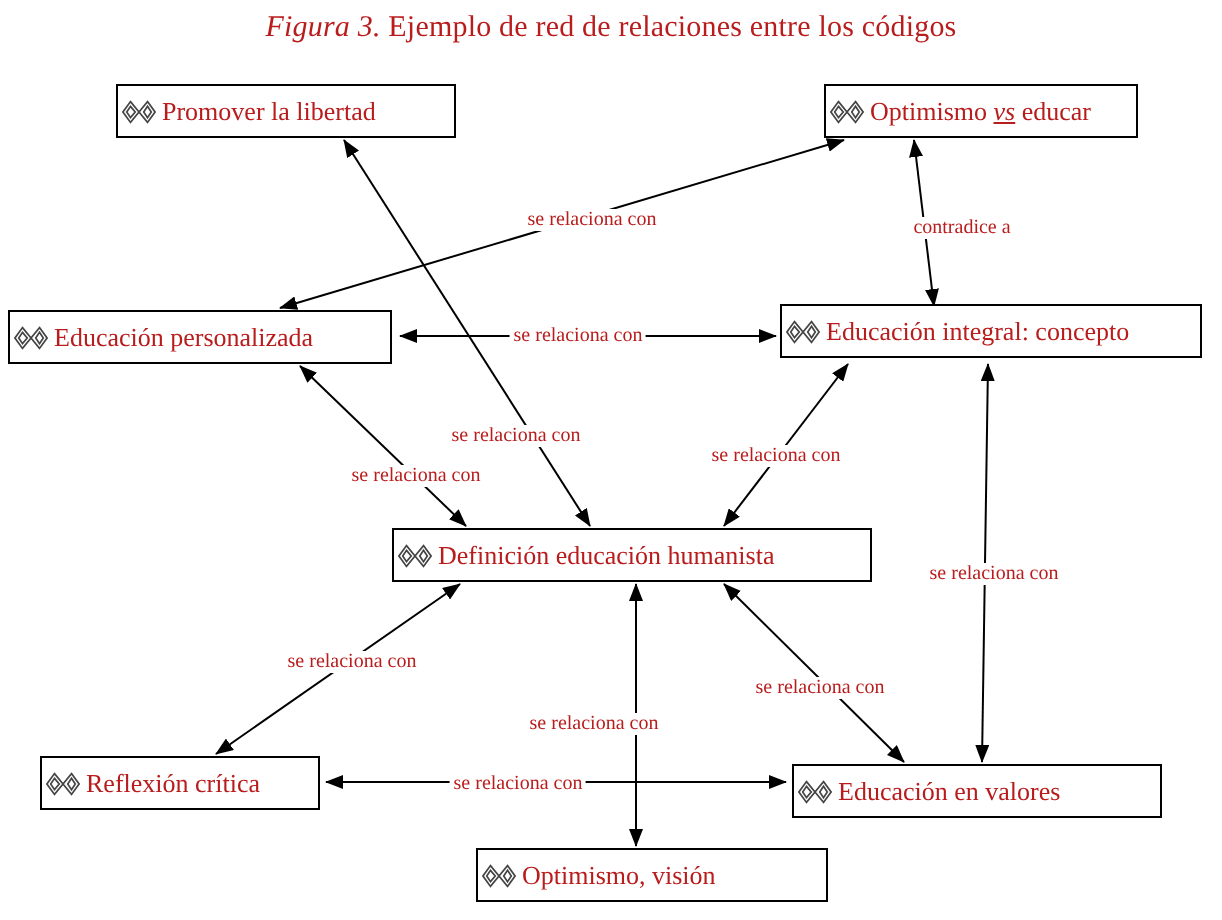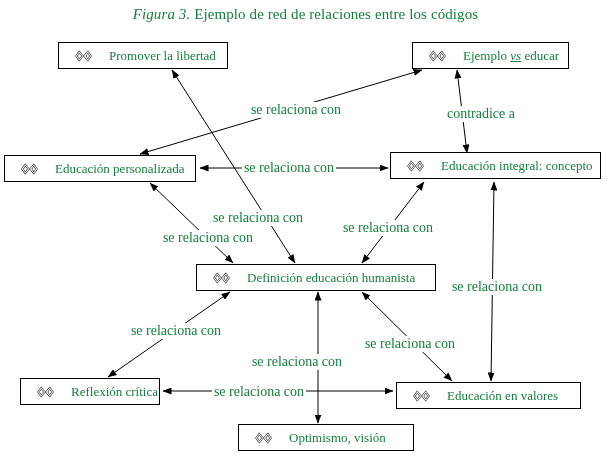--- a/index.html
+++ b/index.html
@@ -1,36 +1,36 @@
 <!DOCTYPE html>
 <html><head>
 <meta charset="utf-8">
 <style>
   html,body{margin:0;padding:0;background:#ffffff;}
   .figure{
     position:relative;width:611px;height:460px;background:#ffffff;
-    font-family:"Liberation Serif", serif;color:#15803d;overflow:hidden;
+    font-family:"Liberation Serif", serif;color:#b91c1c;overflow:hidden;
   }
   .figure-title{
     position:absolute;top:6px;left:0;width:100%;text-align:center;
     font-size:15px;letter-spacing:0.1px;
   }
   .figure-title .fig-label{font-style:italic;}
   .edges-layer{position:absolute;top:0;left:0;width:611px;height:460px;}
   .edges-layer line{stroke:#000;stroke-width:1;}
   .node{
     position:absolute;box-sizing:border-box;height:27px;
     border:1px solid #000;background:#fff;
-    display:flex;align-items:center;gap:17px;padding:0 16px;
+    display:flex;align-items:center;gap:3px;padding:0 2px;
     font-size:13px;white-space:nowrap;
   }
   .code-icon{flex:0 0 auto;width:17px;height:12px;}
   .edge-label{
     position:absolute;transform:translate(-50%,-50%);
-    font-size:14px;background:#fff;padding:0 2px;white-space:nowrap;
+    font-size:10px;background:#fff;padding:0 2px;white-space:nowrap;
   }
   .italic{font-style:italic;text-decoration:underline;}
 </style>
 </head>
 <body>
 
 <div class="figure">
 
   <div class="figure-title">
     <span class="fig-label">Figura 3.</span><span> Ejemplo de red de relaciones entre los códigos</span>
@@ -79,21 +79,21 @@
     <svg class="code-icon">
         <use href="#code-icon" xlink:href="#code-icon"></use>
       </svg>
     <span>Promover la libertad</span>
   </div>
 
   <div class="node" style="left:412px;top:42px;width:157px">
     <svg class="code-icon">
         <use href="#code-icon" xlink:href="#code-icon"></use>
       </svg>
-    <span><span>Ejemplo </span><span class="italic">vs</span><span> educar</span></span>
+    <span><span>Optimismo </span><span class="italic">vs</span><span> educar</span></span>
   </div>
 
   <div class="node" style="left:4px;top:155px;width:192px">
     <svg class="code-icon">
         <use href="#code-icon" xlink:href="#code-icon"></use>
       </svg>
     <span>Educación personalizada</span>
   </div>
 
   <div class="node" style="left:390px;top:152px;width:211px">

